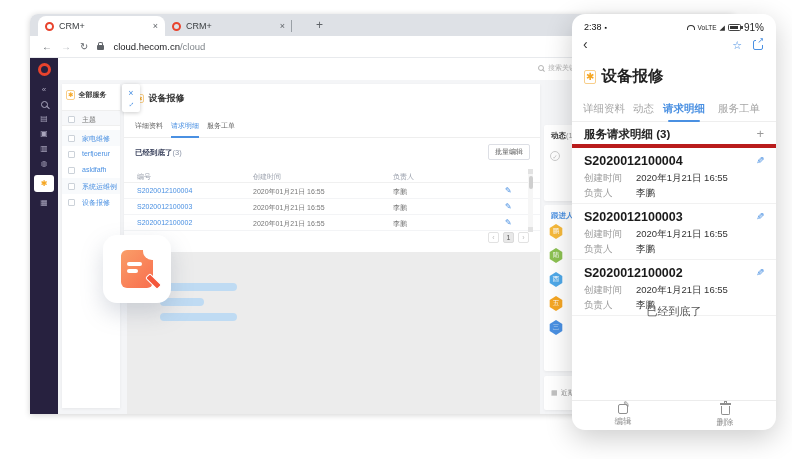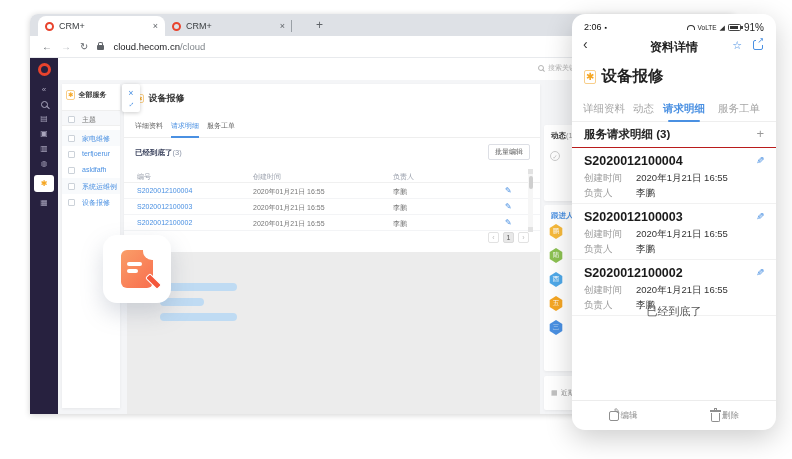--- a/index.html
+++ b/index.html
@@ -131,33 +131,33 @@
   .ph-star{position:absolute;right:34px;top:5px;font-size:11px;color:#4A90E2;}
   .ph-share{position:absolute;right:13px;top:6px;width:10px;height:10px;border:1.2px solid #4A90E2;border-radius:2px;box-sizing:border-box;}
   .ph-share::after{content:"↗";position:absolute;right:-2px;top:-5px;font-size:8px;color:#4A90E2;background:#fff;padding-left:1px;}
   .ph-title{position:absolute;left:12px;top:52px;display:flex;align-items:center;gap:5px;}
   .ph-badge{color:#F5A623;font-size:10px;border:1px solid #F8CE8A;border-radius:2px;padding:0 1px;line-height:1.2;}
   .ph-title-text{font-size:15.5px;font-weight:bold;color:#222;}
   .ph-tabs{position:absolute;left:0;top:82px;width:100%;height:26px;border-bottom:1px solid #EEE;box-sizing:border-box;}
   .ph-tab{position:absolute;top:6px;font-size:10.5px;color:#A6A6A6;}
   .ph-tab.on{color:#4A90E2;font-weight:bold;}
   .ph-underline{position:absolute;top:24px;height:2px;background:#4A90E2;border-radius:1px;}
-  .ph-section{position:absolute;left:0;top:108px;width:100%;height:26px;border-bottom:1px solid #b91c1c;box-sizing:border-box;text-decoration:underline;}
+  .ph-section{position:absolute;left:0;top:108px;width:100%;height:26px;border-bottom:4px solid #b91c1c;box-sizing:border-box;text-decoration:underline;}
   .ph-sec-title{position:absolute;left:12px;top:5px;font-size:11.5px;font-weight:bold;color:#222;}
   .ph-plus{position:absolute;right:12px;top:4px;font-size:13px;color:#999;}
   .ph-item{position:absolute;left:0;width:100%;height:56px;border-bottom:1px solid #F1F1F1;box-sizing:border-box;}
   .ph-id{position:absolute;left:12px;top:6px;font-size:12.5px;font-weight:bold;color:#1A1A1A;}
   .ph-edit{position:absolute;right:12px;top:7px;font-size:10px;color:#4A90E2;transform:scaleX(-1);}
   .ph-field{position:absolute;left:12px;display:flex;gap:10px;font-size:9.5px;}
   .ph-fl{color:#9B9B9B;width:42px;}
   .ph-fv{color:#333;font-weight:500;}
   .ph-end{position:absolute;left:0;top:290px;width:100%;text-align:center;font-size:11px;color:#555;}
   .ph-toolbar{position:absolute;left:0;bottom:0;width:100%;height:30px;border-top:1px solid #ECECEC;
     display:flex;box-sizing:border-box;}
-  .ph-action{flex:1;display:flex;align-items:center;justify-content:center;gap:2px;color:#8F8F8F;}
+  .ph-action{flex:1;display:flex;flex-direction:column;align-items:center;justify-content:center;gap:2px;color:#8F8F8F;}
   .ph-action-label{font-size:8.5px;}
   .icon-editdoc{width:10px;height:10px;border:1px solid #8F8F8F;border-radius:2px;position:relative;box-sizing:border-box;}
   .icon-editdoc::after{content:"✎";position:absolute;right:-3px;top:-5px;font-size:8px;color:#8F8F8F;}
   .icon-trash{width:9px;height:9px;border:1px solid #8F8F8F;border-top:none;border-radius:0 0 2px 2px;position:relative;box-sizing:border-box;margin-top:3px;}
   .icon-trash::before{content:"";position:absolute;left:-2px;top:-2.5px;width:11px;height:1.5px;background:#8F8F8F;}
   .icon-trash::after{content:"";position:absolute;left:2px;top:-5px;width:3px;height:2px;border:1px solid #8F8F8F;border-bottom:none;box-sizing:border-box;}
 </style>
 </head>
 <body>
 
@@ -336,34 +336,33 @@
     <div class="doc">
       <span class="l1"></span>
       <span class="l2"></span>
       <span class="pen"></span>
     </div>
   </div>
 
   <div class="phone">
 
     <div class="ph-status">
-      <span>2:06</span>
+      <span>2:38</span>
       <span style="font-size:7px;margin-left:3px">▪</span>
       <span class="ph-st-right">
         <span class="wifi"></span>
         <span>VoLTE</span>
         <span class="sig">◢</span>
         <span class="battery"></span>
         <span style="font-size:10px">91%</span>
       </span>
     </div>
 
     <div class="ph-nav">
       <span class="ph-back">‹</span>
-      <div class="ph-navtitle">资料详情</div>
       <span class="ph-star">☆</span>
       <span class="ph-share"></span>
     </div>
 
     <div class="ph-title">
       <span class="ph-badge">✱</span>
       <span class="ph-title-text">设备报修</span>
     </div>
 
     <div class="ph-tabs">

